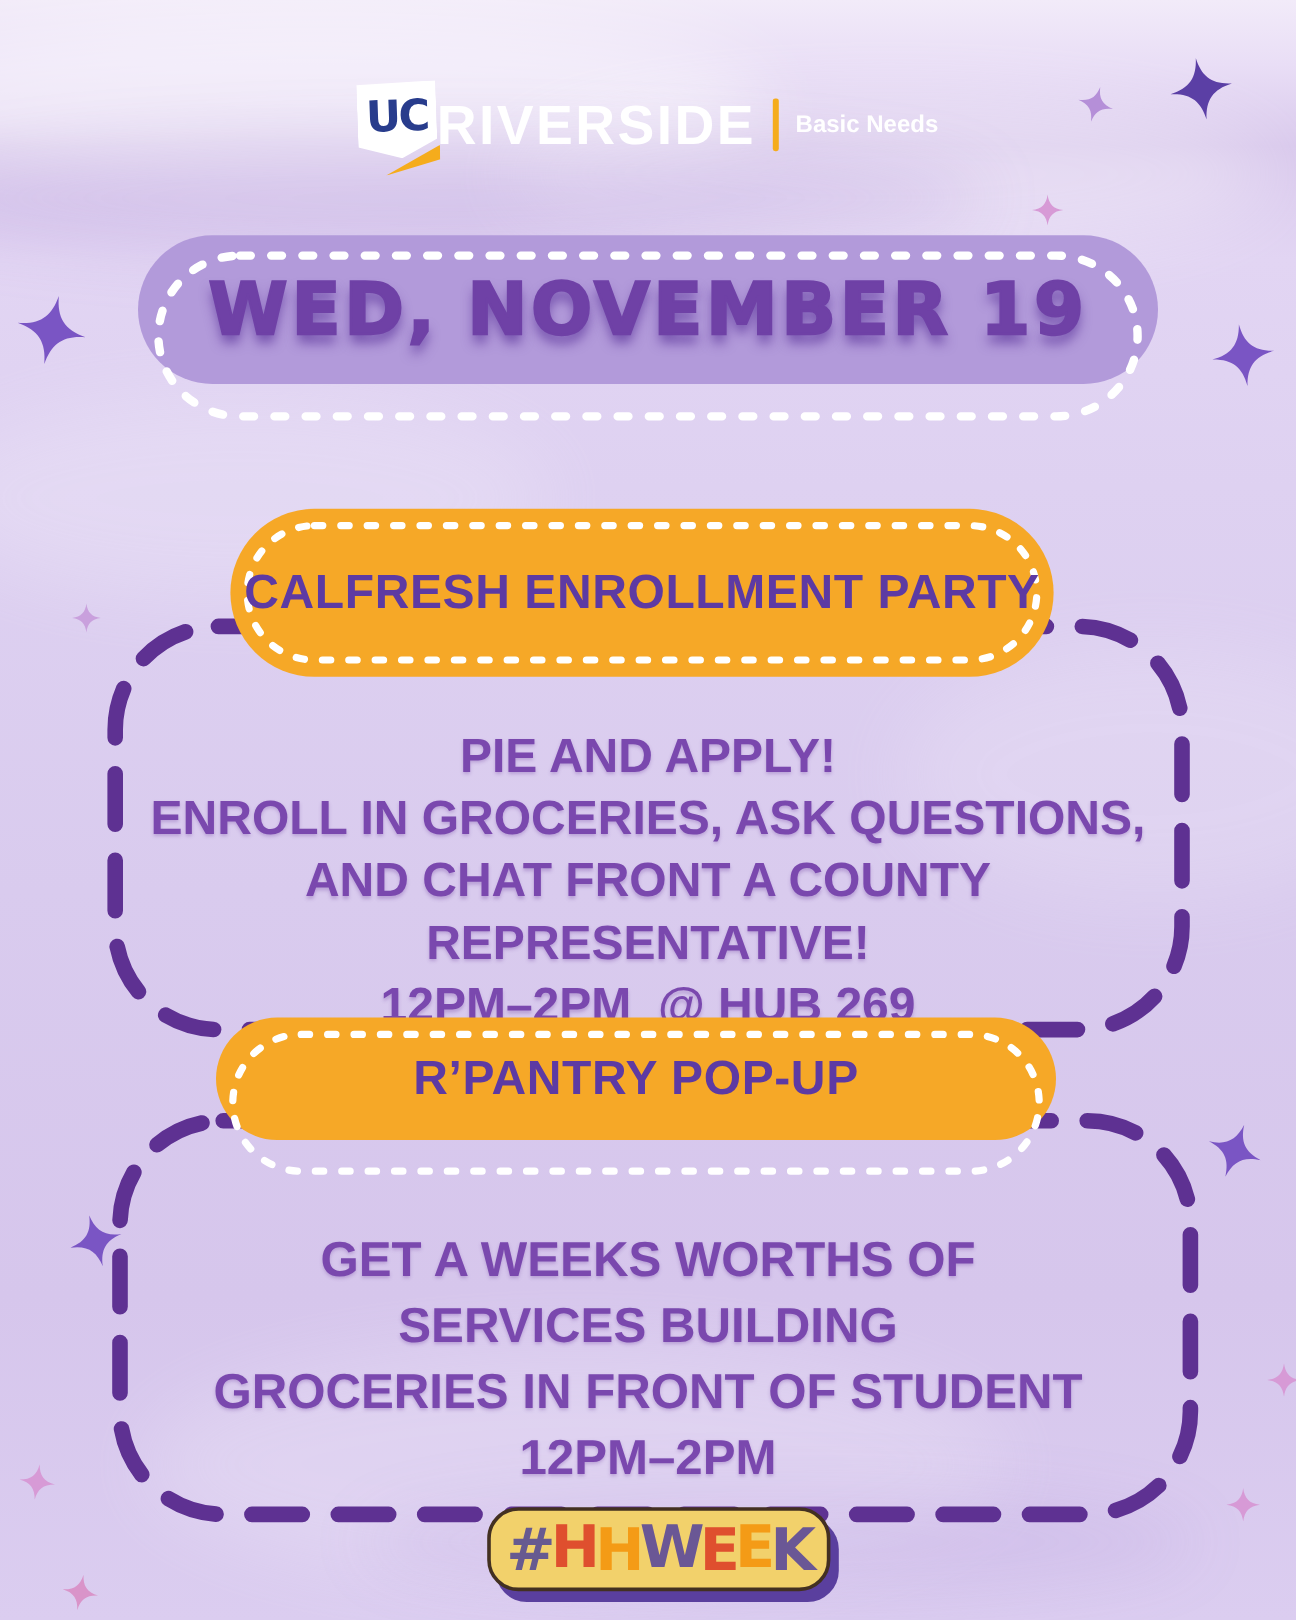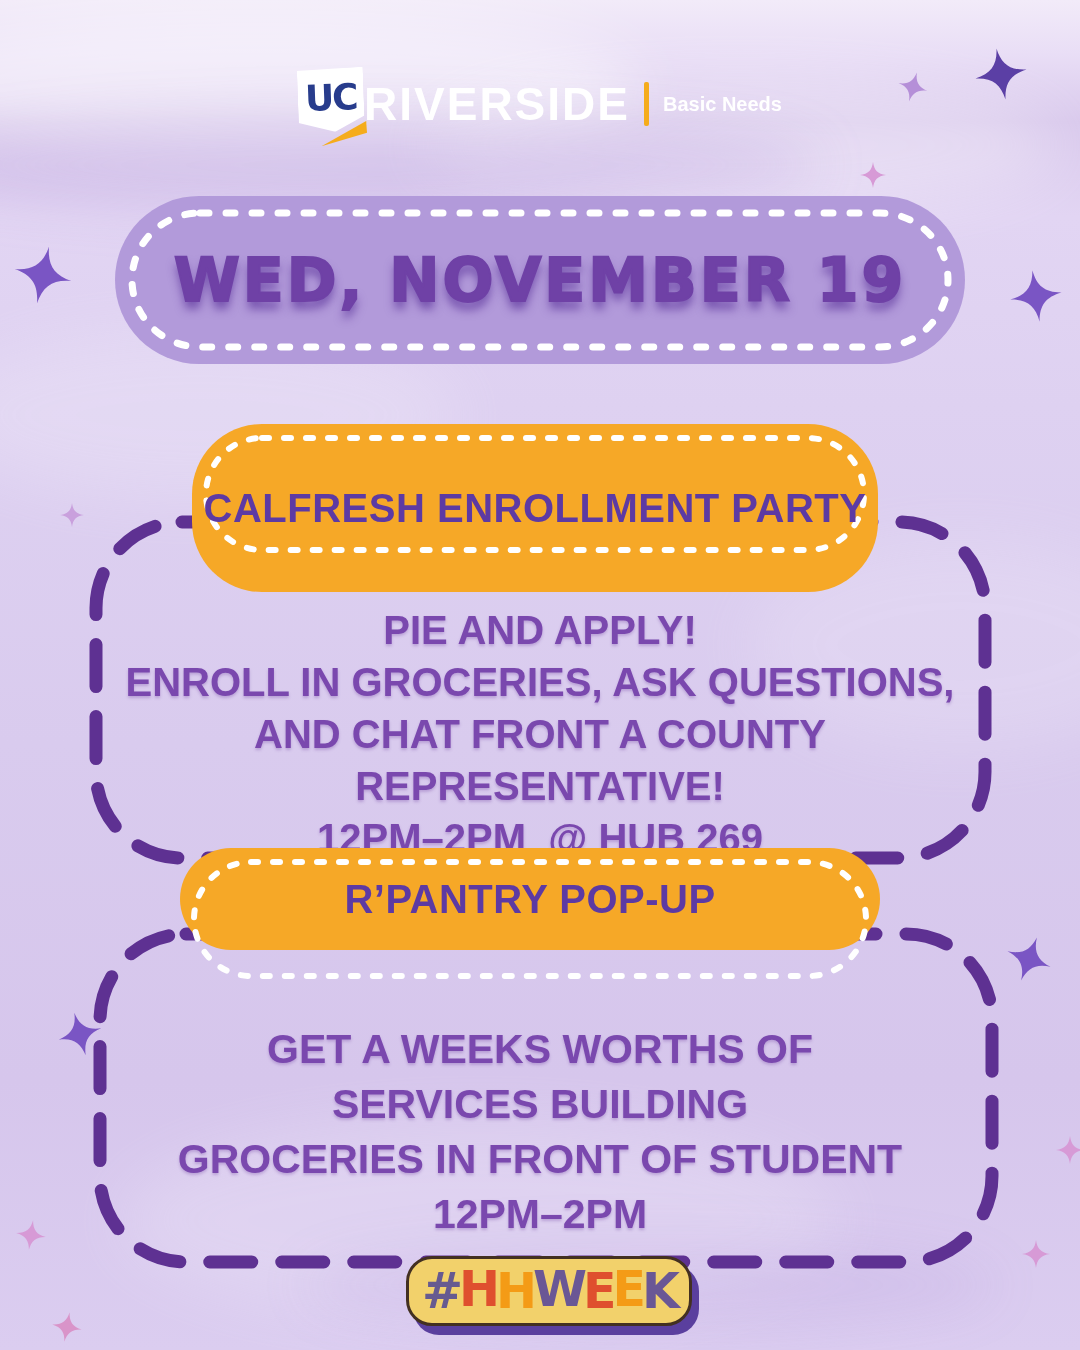--- a/index.html
+++ b/index.html
@@ -32,39 +32,39 @@
                   clip-path:polygon(0 3%, 100% 0, 100% 76%, 55% 100%, 0 84%); }
   .shield-uc { position:absolute; left:0; top:13px; width:66px; text-align:center;
                font-family:"DejaVu Sans", sans-serif; font-weight:800; font-size:36px;
                letter-spacing:-2px; color:#283c8c; }
   .wordmark { font-size:46px; font-weight:700; color:#ffffff;
               letter-spacing:2px; }
   .logo-divider { width:5px; height:44px; background:#f5ac1c; border-radius:2px; margin:0 14px 0 14px; }
   .dept { font-size:20px; font-weight:700; color:#ffffff;text-align:right; }
 
   
-  .date-banner { position:absolute; left:115px; top:196px; width:850px; height:168px;
+  .date-banner { position:absolute; left:115px; top:196px; width:850px; height:124px;
                  background:#b29ada; border-radius:84px; z-index:2;
                  display:flex; align-items:center; justify-content:center; }
   .date-banner svg { position:absolute; left:0; top:0; }
   .date-text { position:relative; font-family:"DejaVu Sans", sans-serif; font-weight:800;
                font-size:60px; letter-spacing:3px; color:#6f41a6;
                -webkit-text-stroke:2px #6f41a6;
                text-shadow:0 8px 10px rgba(86,44,150,.65); }
 
   
   .dash-box { position:absolute; z-index:1; }
 
   
   .pill { position:absolute; background:#f6a827; border-radius:70px; z-index:2;
           display:flex; align-items:center; justify-content:center; }
   .pill svg { position:absolute; left:0; top:0; }
   .pill-title { position:relative; font-size:40px; font-weight:700; color:#5d3aa3;
                 letter-spacing:.5px; }
-  .pill.p1 { left:192px; top:424px; width:686px; height:168px; }
+  .pill.p1 { left:192px; top:424px; width:686px; height:140px; }
   .pill.p2 { left:180px; top:848px; width:700px; height:102px; }
 
   
   .event-text { position:absolute; left:90px; width:900px; text-align:center;
                 color:#7a48ae; font-weight:700; z-index:2;
                 text-shadow:0 2px 3px rgba(110,60,160,.3); }
   .event-text .line { white-space:pre-wrap; }
   .event-text.e1 { top:604px; font-size:40px; line-height:52px; }
   .event-text.e2 { top:1022px; font-size:41px; line-height:55px; }
 

